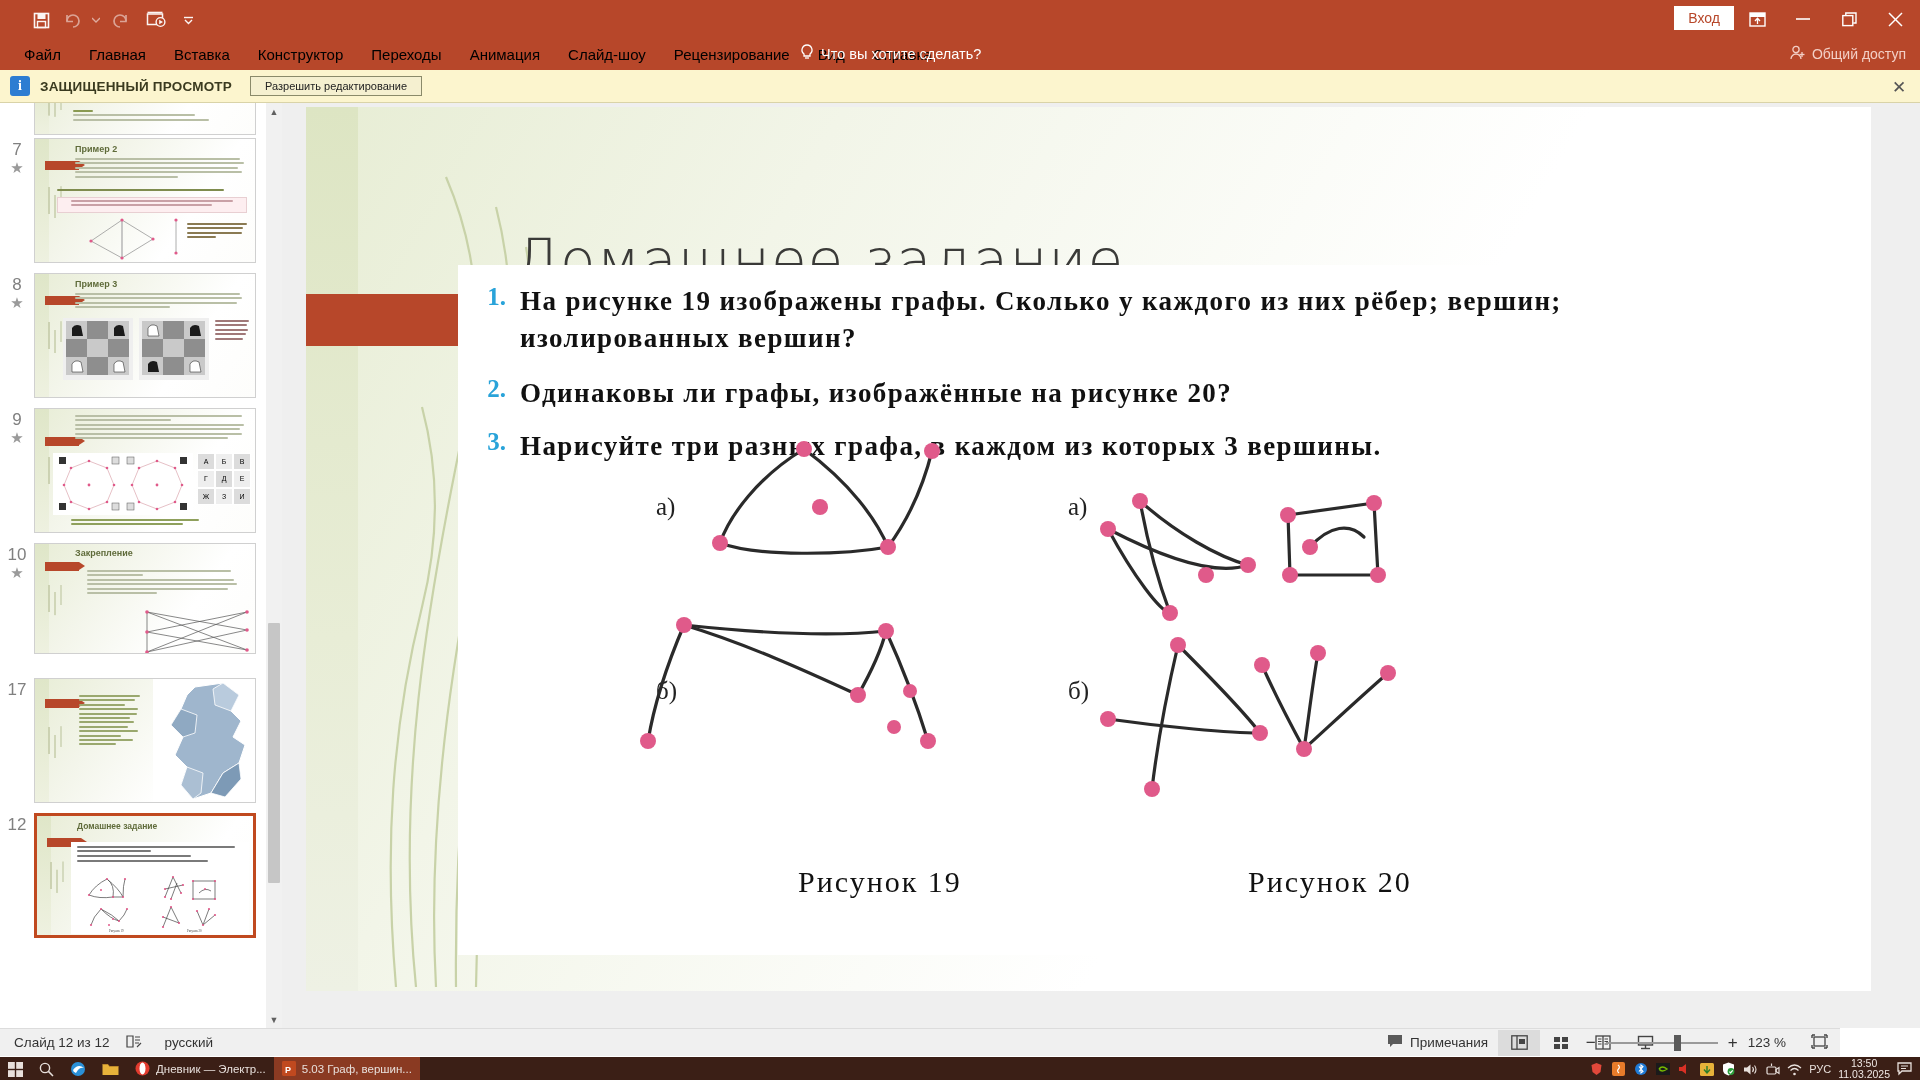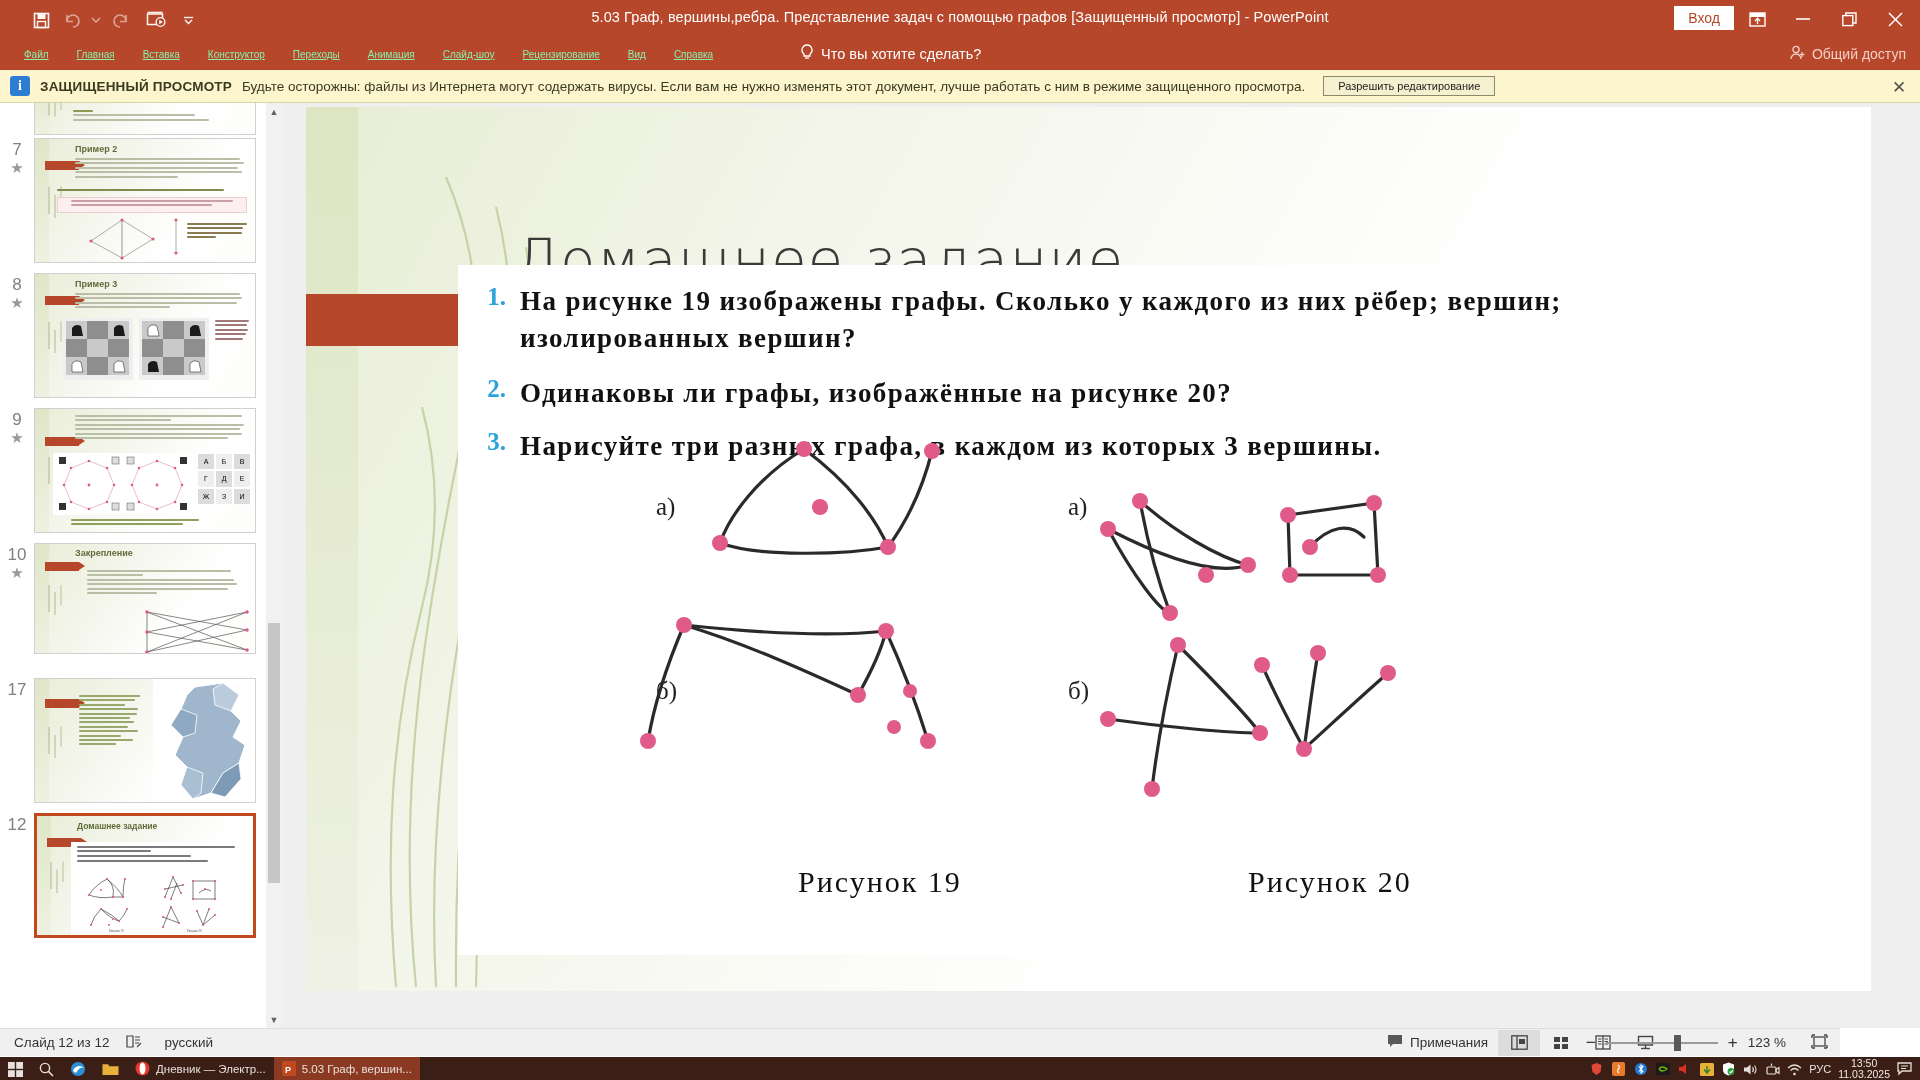--- a/index.html
+++ b/index.html
@@ -39,21 +39,21 @@
   #wc-max { right:48px; }
   #wc-close { right:2px; }
 
   
   #ribbon {
     position:absolute; top:38px; left:0; width:1920px; height:32px;
     background:#b7472a; color:#fff;
   }
   #tabs { position:absolute; left:10px; top:0; height:32px; display:flex; align-items:center; }
   .tab {
-    font-size:10px; color:#86efac; padding:6px 14px; white-space:nowrap;text-decoration:underline;
+    font-size:15px; color:#000000; padding:6px 14px; white-space:nowrap;
   }
   #tellme {
     position:absolute; left:800px; top:0; height:32px; display:flex; align-items:center;
     gap:7px; font-size:14.5px; color:#fff;
   }
   #share {
     position:absolute; right:14px; top:0; height:32px; display:flex; align-items:center;
     gap:6px; font-size:14px; color:#f3cfc6;
   }
 
@@ -291,21 +291,20 @@
         </svg>
     </span>
     <span class="qat-btn" style="width:22px;margin-left:4px">
       <svg width="11" height="9" viewBox="0 0 11 9">
           <line x1="1" y1="1.5" x2="10" y2="1.5" stroke="#fff" stroke-width="1.4"></line>
           <path d="M2 4 L5.5 7.5 L9 4" fill="none" stroke="#fff" stroke-width="1.4"></path>
         </svg>
     </span>
   </div>
 
-  <div id="win-title">5.03 Граф, вершины,ребра. Представление задач с помощью графов [Защищенный просмотр]  -  PowerPoint</div>
 
   <button id="signin">Вход</button>
 
   <div class="winctrl" id="wc-ribbon">
     <svg width="17" height="15" viewBox="0 0 17 15">
         <rect x="1" y="1" width="15" height="13" fill="none" stroke="#fff" stroke-width="1.4"></rect>
         <rect x="1" y="1" width="15" height="4" fill="#fff"></rect>
         <path d="M8.5 12 L8.5 6.5 M6 9 L8.5 6.3 L11 9" fill="none" stroke="#fff" stroke-width="1.3"></path>
       </svg>
   </div>
@@ -359,21 +358,20 @@
           <line x1="9.5" y1="9.5" x2="14.5" y2="9.5" stroke="#f3cfc6" stroke-width="1.3"></line>
         </svg>
     </span>
     <span>Общий доступ</span>
   </div>
 </div>
 
 <div id="pvbar">
   <div id="pv-icon">i</div>
   <div id="pv-strong">ЗАЩИЩЕННЫЙ ПРОСМОТР</div>
-  <div id="pv-text">Будьте осторожны: файлы из Интернета могут содержать вирусы. Если вам не нужно изменять этот документ, лучше работать с ним в режиме защищенного просмотра.</div>
   <button id="pv-enable">Разрешить редактирование</button>
   <div id="pv-close">✕</div>
 </div>
 
 <div id="workspace">
 
   <div id="thumbs">
 
     <div class="thumb-row" style="top:-34px">
       <div class="thumb-num"></div>

